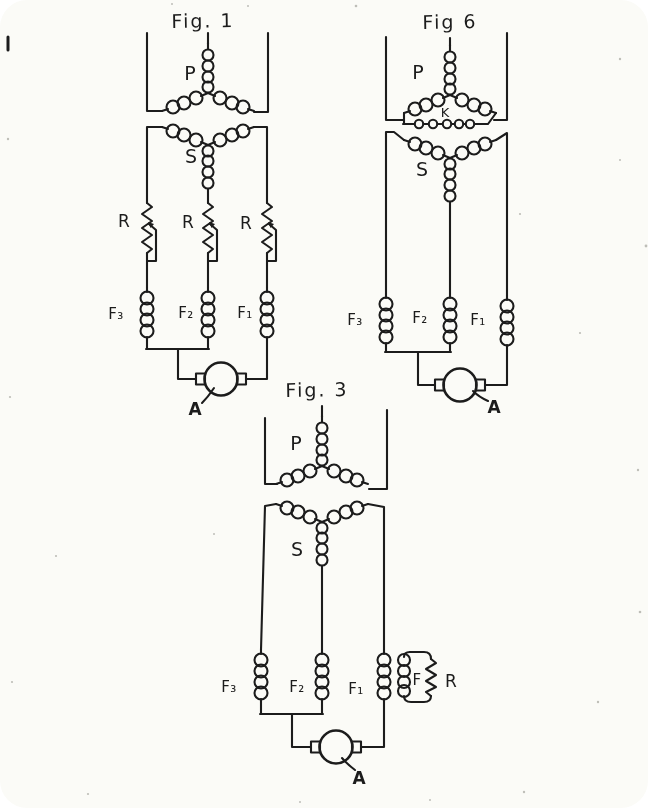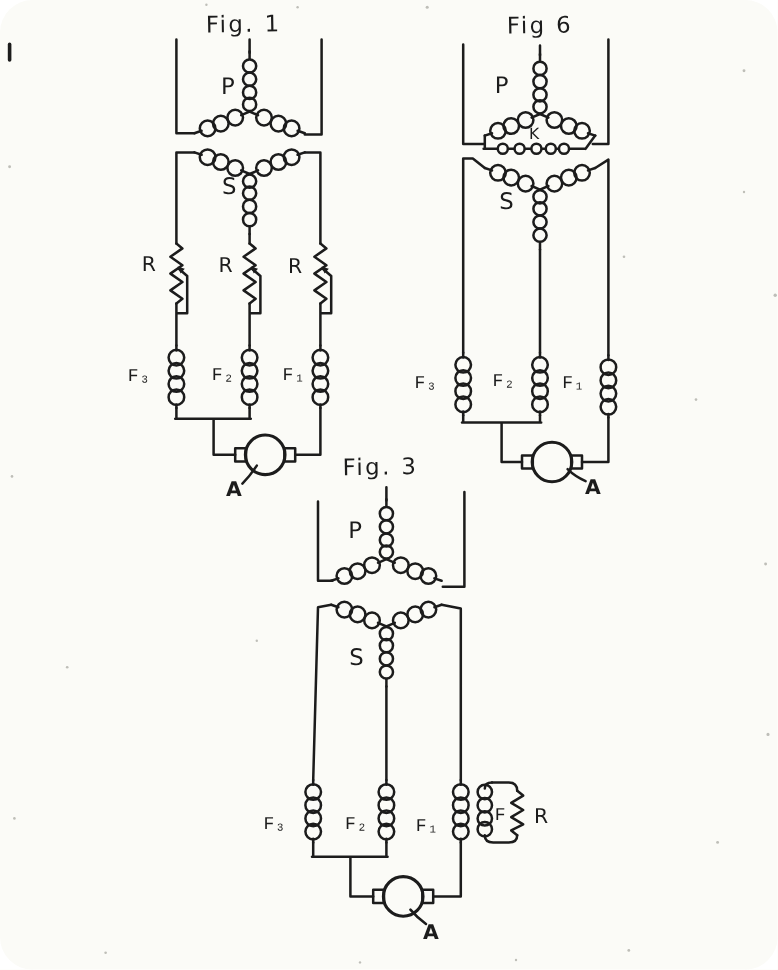--- a/index.html
+++ b/index.html
@@ -19,21 +19,21 @@
     position:absolute;
     transform:translate(-50%,-50%);
     color:#1c1c1c;
     white-space:nowrap;
     line-height:1;
     user-select:none;
   }
   .fig-title{font-size:19px;letter-spacing:2px;transform:translate(-50%,-50%) rotate(-1deg);}
   .winding{font-size:19px;}
   .rlab{font-size:17px;}
-  .flab{font-size:15px;letter-spacing:0.5px;font-family:Liberation Mono, monospace;}
+  .flab{font-size:15px;letter-spacing:0.5px;}
   .alab{font-size:17px;font-weight:bold;}
   .klab{font-size:13px;}
 </style>
 </head>
 <body>
 
 <div class="sheet">
 
   <svg class="art" width="648" height="808" viewBox="0 0 648 808" fill="none" stroke="#1c1c1c" stroke-width="2.1" stroke-linecap="round" stroke-linejoin="round">
 

